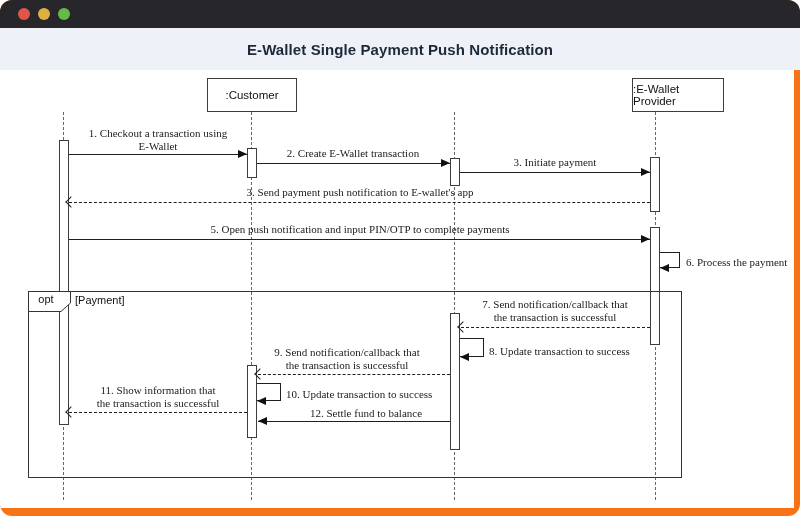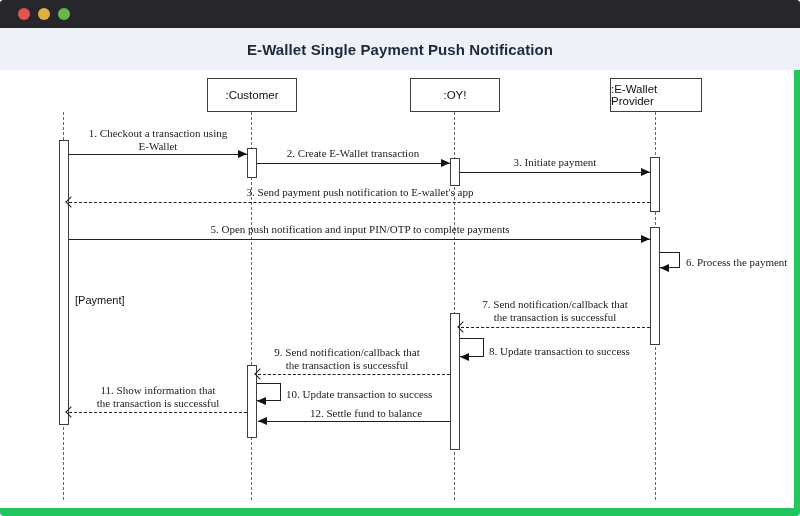--- a/index.html
+++ b/index.html
@@ -1,17 +1,17 @@
 <!DOCTYPE html>
 <html><head>
 <meta charset="utf-8">
 <style>
   * { margin:0; padding:0; box-sizing:border-box; }
   html,body { width:800px; height:516px; background:#fff; font-family:"Liberation Sans","DejaVu Sans",sans-serif; }
-  .window { position:relative; width:800px; height:516px; border-radius:4px; overflow:hidden; background:#22c55e; }
+  .window { position:relative; width:800px; height:516px; border-radius:12px; overflow:hidden; background:#f97316; }
 
   
   .titlebar { position:relative; height:28px; background:#26262b; }
   .dots { position:absolute; left:18px; top:8px; display:flex; gap:8px; }
   .dot { width:12px; height:12px; border-radius:50%; }
 
   
   .header { height:42px; display:flex; align-items:center; justify-content:center; background:#eef2f8; }
   .title { font-size:15px; font-weight:700; color:#1d2939; letter-spacing:.1px; }
 
@@ -59,31 +59,38 @@
   </div>
 
   <div class="diagram">
 
     <div class="lifeline" style="left:63px"></div>
     <div class="lifeline" style="left:251px"></div>
     <div class="lifeline" style="left:454px"></div>
     <div class="lifeline" style="left:655px"></div>
 
     <div class="pbox" style="left:207px;width:90px">:Customer</div>
-    <div class="pbox" style="left:410px;width:90px">:OY!</div>
-    <div class="pbox" style="left:610px;width:92px">:E-Wallet Provider</div>
+    <div class="pbox" style="left:632px;width:92px">:E-Wallet Provider</div>
 
     <div class="act" style="left:59px;top:70px;height:285px"></div>
     <div class="act" style="left:247px;top:78px;height:30px"></div>
     <div class="act" style="left:450px;top:88px;height:28px"></div>
     <div class="act" style="left:650px;top:87px;height:55px"></div>
     <div class="act" style="left:650px;top:157px;height:118px"></div>
     <div class="act" style="left:450px;top:243px;height:137px"></div>
     <div class="act" style="left:247px;top:295px;height:73px"></div>
 
+    <div class="frame">
+      <div class="frame-tab">
+        <svg width="44" height="21">
+          <path d="M0.5,0.5 H42.5 V12 L33,20.5 H0.5 Z" fill="#ffffff" stroke="#333" stroke-width="1"></path>
+        </svg>
+        <span class="op">opt</span>
+      </div>
+    </div>
     <div class="guard">[Payment]</div>
 
     <div>
       <div class="mlabel" style="left:158px;top:57px">1. Checkout a transaction using
 E-Wallet</div>
       <div class="line" style="left:69px;top:84px;width:178px"></div>
       <span class="head-r" style="left:238px;top:80px"></span>
     </div>
 
     <div>

